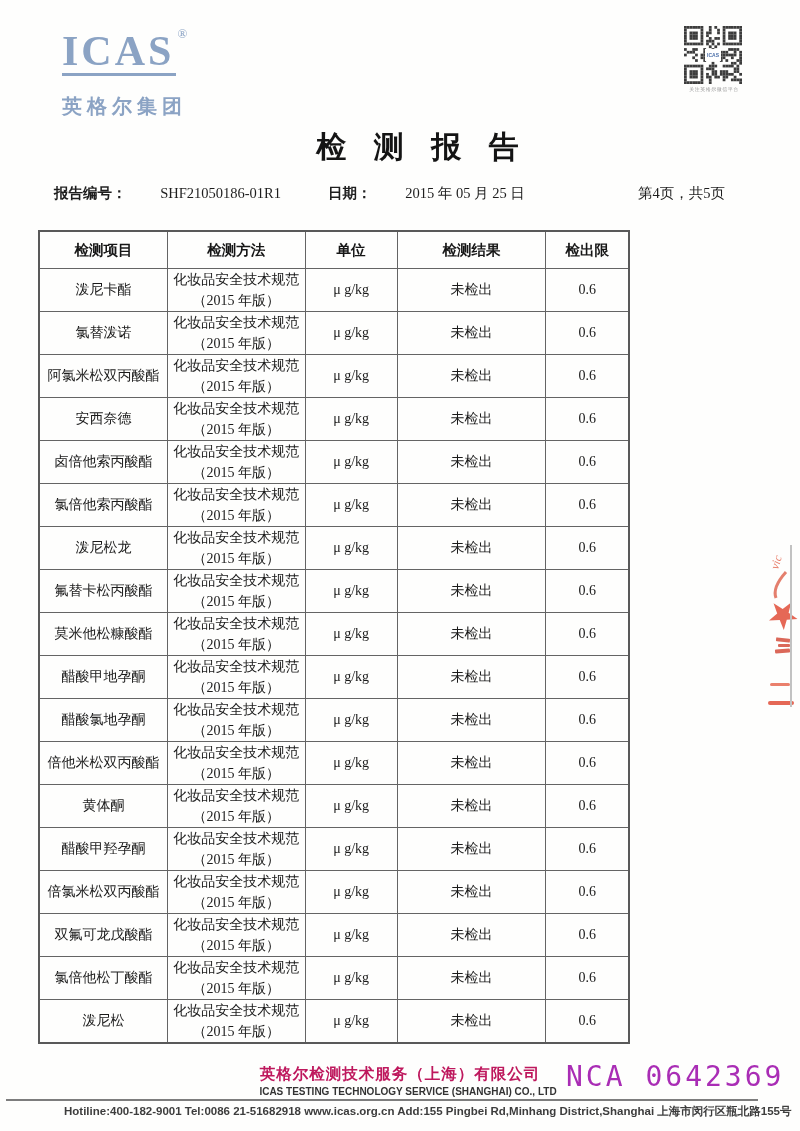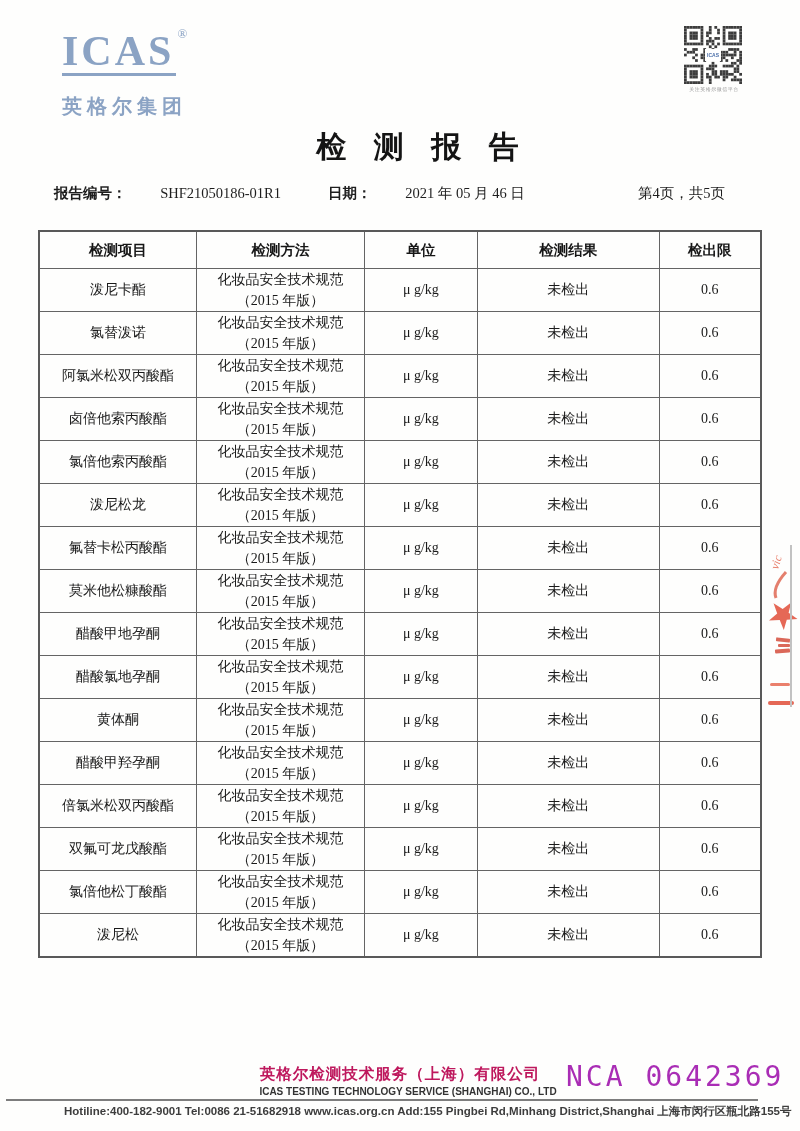--- a/index.html
+++ b/index.html
@@ -26,21 +26,21 @@
   
   .report-title{position:absolute;left:0;right:0;top:127px;text-align:center;
     font-size:30px;font-weight:700;letter-spacing:10px;color:#141414;margin-left:45px;}
   .meta-row{position:absolute;left:0;top:184px;width:800px;font-size:14.5px;}
   .meta-report{position:absolute;left:54px;top:0;}
   .meta-date{position:absolute;left:328px;top:0;}
   .meta-page{position:absolute;left:638px;top:0;}
   .meta-label{font-weight:600;}
   .meta-value{font-weight:400;margin-left:30px;}
   
-  table.report{position:absolute;left:38px;top:230px;width:724px;
+  table.report{position:absolute;left:38px;top:230px;width:592px;
     border-collapse:collapse;table-layout:fixed;text-align:center;
     border:2px solid #595959;}
   table.report th,table.report td{border:1px solid #646464;padding:0;vertical-align:middle;}
   table.report th{height:36px;font-size:14.5px;font-weight:700;color:#161616;}
   table.report td{height:41px;font-size:14px;color:#1a1a1a;}
   td[data-name="cell-method"]{font-size:13.5px;line-height:1.5;}
   td[data-name="cell-unit"]{font-size:13.5px;}
   td[data-name="cell-limit"]{font-size:13.5px;}
   
   .footer-company-cn{position:absolute;left:0;right:0;top:1064px;text-align:center;
@@ -287,21 +287,21 @@
 
   <div class="report-title" data-name="page-title">检 测 报 告</div>
 
   <div class="meta-row" data-name="report-meta">
     <span class="meta-report" data-name="report-number">
       <span class="meta-label" data-name="report-number-label">报告编号：</span>
       <span class="meta-value" data-name="report-number-value">SHF21050186-01R1</span>
     </span>
     <span class="meta-date" data-name="report-date">
       <span class="meta-label" data-name="report-date-label">日期：</span>
-      <span class="meta-value" data-name="report-date-value">2021 年 05 月 46 日</span>
+      <span class="meta-value" data-name="report-date-value">2015 年 05 月 25 日</span>
     </span>
     <span class="meta-page" data-name="page-indicator">第4页，共5页</span>
   </div>
 
   <table class="report" data-name="results-table">
     <colgroup>
       <col style="width:21.8%">
         <col style="width:23.3%">
         <col style="width:15.6%">
       <col style="width:25.2%">
@@ -341,20 +341,30 @@
           <td data-name="cell-item">阿氯米松双丙酸酯</td>
           <td data-name="cell-method">
             <div data-name="method-line1">化妆品安全技术规范</div>
             <div data-name="method-line2">（2015 年版）</div>
           </td>
           <td data-name="cell-unit">μ g/kg</td>
           <td data-name="cell-result">未检出</td>
           <td data-name="cell-limit">0.6</td>
         </tr>
         <tr data-name="table-row">
+          <td data-name="cell-item">安西奈德</td>
+          <td data-name="cell-method">
+            <div data-name="method-line1">化妆品安全技术规范</div>
+            <div data-name="method-line2">（2015 年版）</div>
+          </td>
+          <td data-name="cell-unit">μ g/kg</td>
+          <td data-name="cell-result">未检出</td>
+          <td data-name="cell-limit">0.6</td>
+        </tr>
+        <tr data-name="table-row">
           <td data-name="cell-item">卤倍他索丙酸酯</td>
           <td data-name="cell-method">
             <div data-name="method-line1">化妆品安全技术规范</div>
             <div data-name="method-line2">（2015 年版）</div>
           </td>
           <td data-name="cell-unit">μ g/kg</td>
           <td data-name="cell-result">未检出</td>
           <td data-name="cell-limit">0.6</td>
         </tr>
         <tr data-name="table-row">
@@ -402,20 +412,30 @@
           <td data-name="cell-method">
             <div data-name="method-line1">化妆品安全技术规范</div>
             <div data-name="method-line2">（2015 年版）</div>
           </td>
           <td data-name="cell-unit">μ g/kg</td>
           <td data-name="cell-result">未检出</td>
           <td data-name="cell-limit">0.6</td>
         </tr>
         <tr data-name="table-row">
           <td data-name="cell-item">醋酸氯地孕酮</td>
+          <td data-name="cell-method">
+            <div data-name="method-line1">化妆品安全技术规范</div>
+            <div data-name="method-line2">（2015 年版）</div>
+          </td>
+          <td data-name="cell-unit">μ g/kg</td>
+          <td data-name="cell-result">未检出</td>
+          <td data-name="cell-limit">0.6</td>
+        </tr>
+        <tr data-name="table-row">
+          <td data-name="cell-item">倍他米松双丙酸酯</td>
           <td data-name="cell-method">
             <div data-name="method-line1">化妆品安全技术规范</div>
             <div data-name="method-line2">（2015 年版）</div>
           </td>
           <td data-name="cell-unit">μ g/kg</td>
           <td data-name="cell-result">未检出</td>
           <td data-name="cell-limit">0.6</td>
         </tr>
         <tr data-name="table-row">
           <td data-name="cell-item">黄体酮</td>

